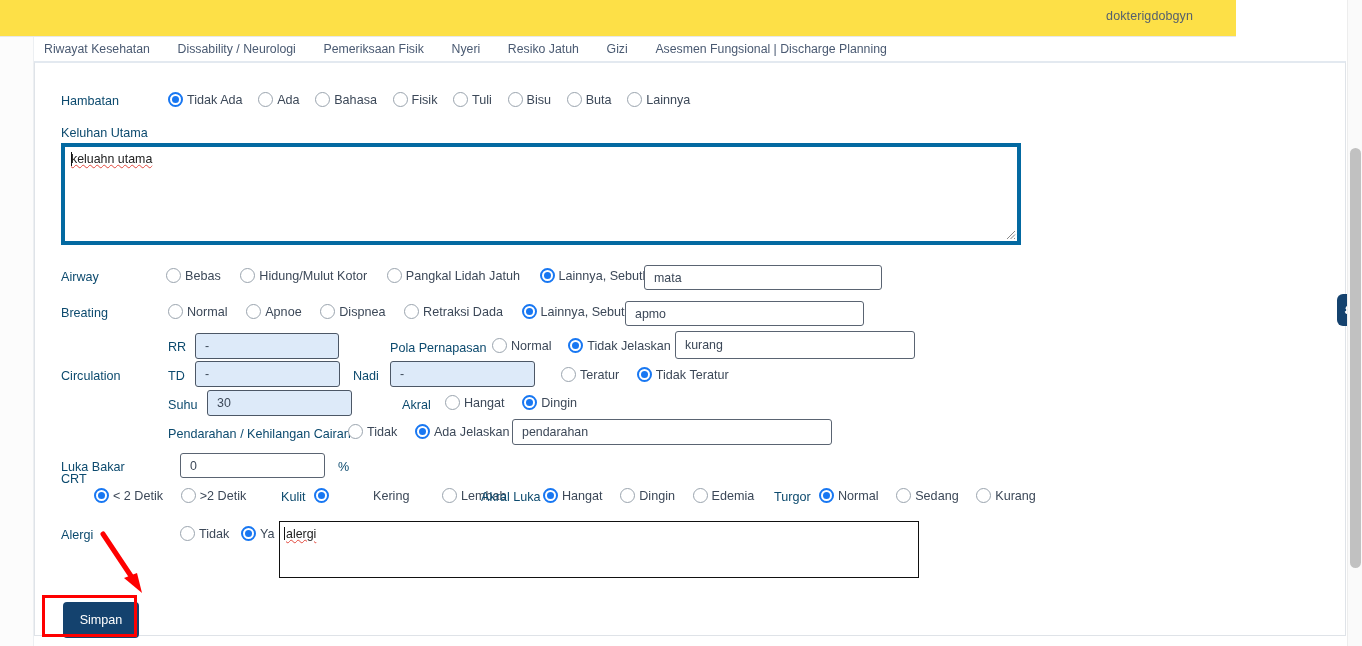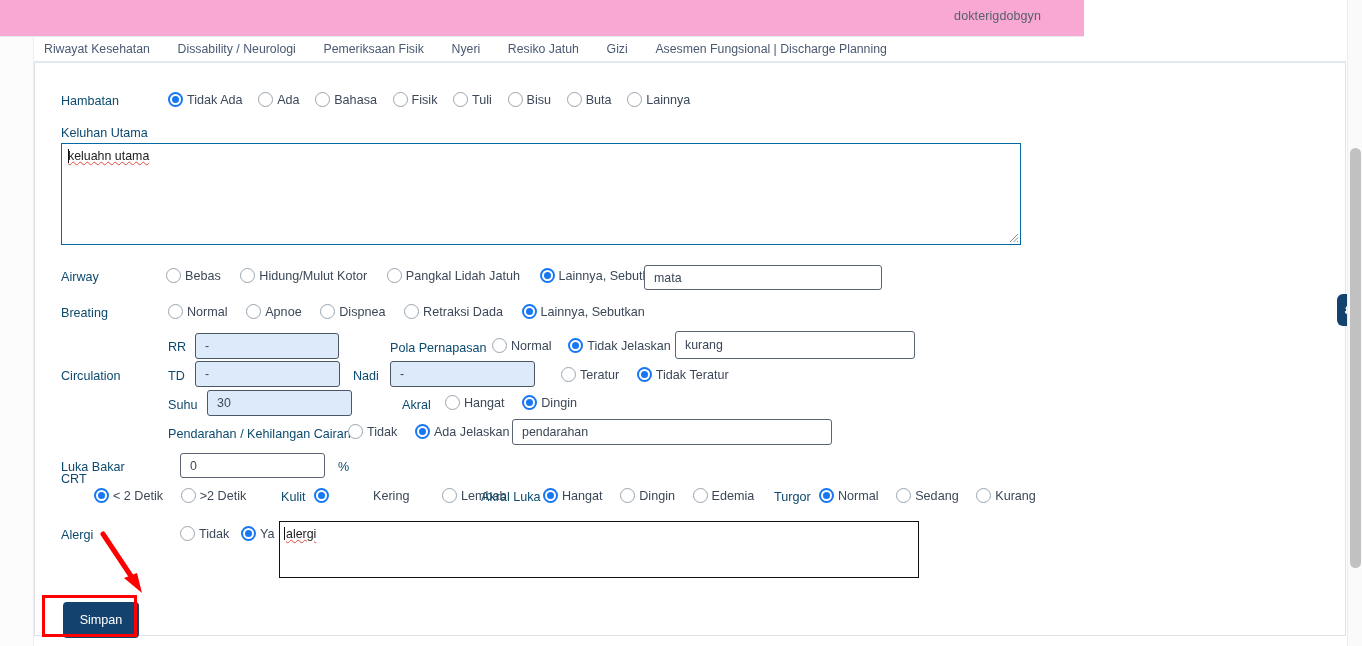--- a/index.html
+++ b/index.html
@@ -14,22 +14,22 @@
     overflow: hidden;
     position: relative;
     color: #3c4858;
     font-size: 13px;
   }
 
   
   .topbar {
     position: absolute;
     left: 0; top: 0;
-    width: 1084px; height: 37px;
-    background: #f9a8d4;
+    width: 1236px; height: 37px;
+    background: #fde047;
     border-bottom: 1px solid #e8e8e8;
     box-sizing: border-box;
   }
   .topbar .user {
     position: absolute;
     right: 43px; top: 9px;
     font-size: 12.5px;
     color: #55606e;
     letter-spacing: .1px;
   }
@@ -119,21 +119,21 @@
     color: #3c4858;
     padding: 0 9px;
     outline: none;
     height: 25px;
   }
   .inp.blue { background: #ddeaf9; }
   .inp.plain { border: 1px solid #5a6472; }
 
   .ta {
     box-sizing: border-box;
-    border: 1px solid #0369a1;
+    border: 4px solid #0369a1;
     background: #fff;
     font-family: "Liberation Sans", sans-serif;
     font-size: 12.4px;
     color: #222;
     padding: 5px 6px;
     outline: none;
     resize: none;
     line-height: 15px;
   }
   .ta.focused { border: 1.5px solid #111; }
@@ -331,20 +331,21 @@
       </span>
       <span class="radio" style="margin-right:15px;">
         <span class="dot"></span>
         <span class="rtxt">Retraksi Dada</span>
       </span>
       <span class="radio on">
         <span class="dot"></span>
         <span class="rtxt">Lainnya, Sebutkan</span>
       </span>
     </div>
+    <input class="inp plain" style="position: absolute; left: 590px; top: 238px; width: 239px;" value="apmo">
 
     <div class="row" style="left:133px; top:276px;">
       <span class="lbl">RR</span>
     </div>
     <input class="inp blue" style="position: absolute; left: 160px; top: 270px; width: 144px; height: 26px;" value="-">
     <div class="row" style="left:355px; top:277px;">
       <span class="lbl">Pola Pernapasan</span>
     </div>
     <div class="row" style="left:457px; top:274px;">
       <span class="radio" style="margin-right:13px;">

